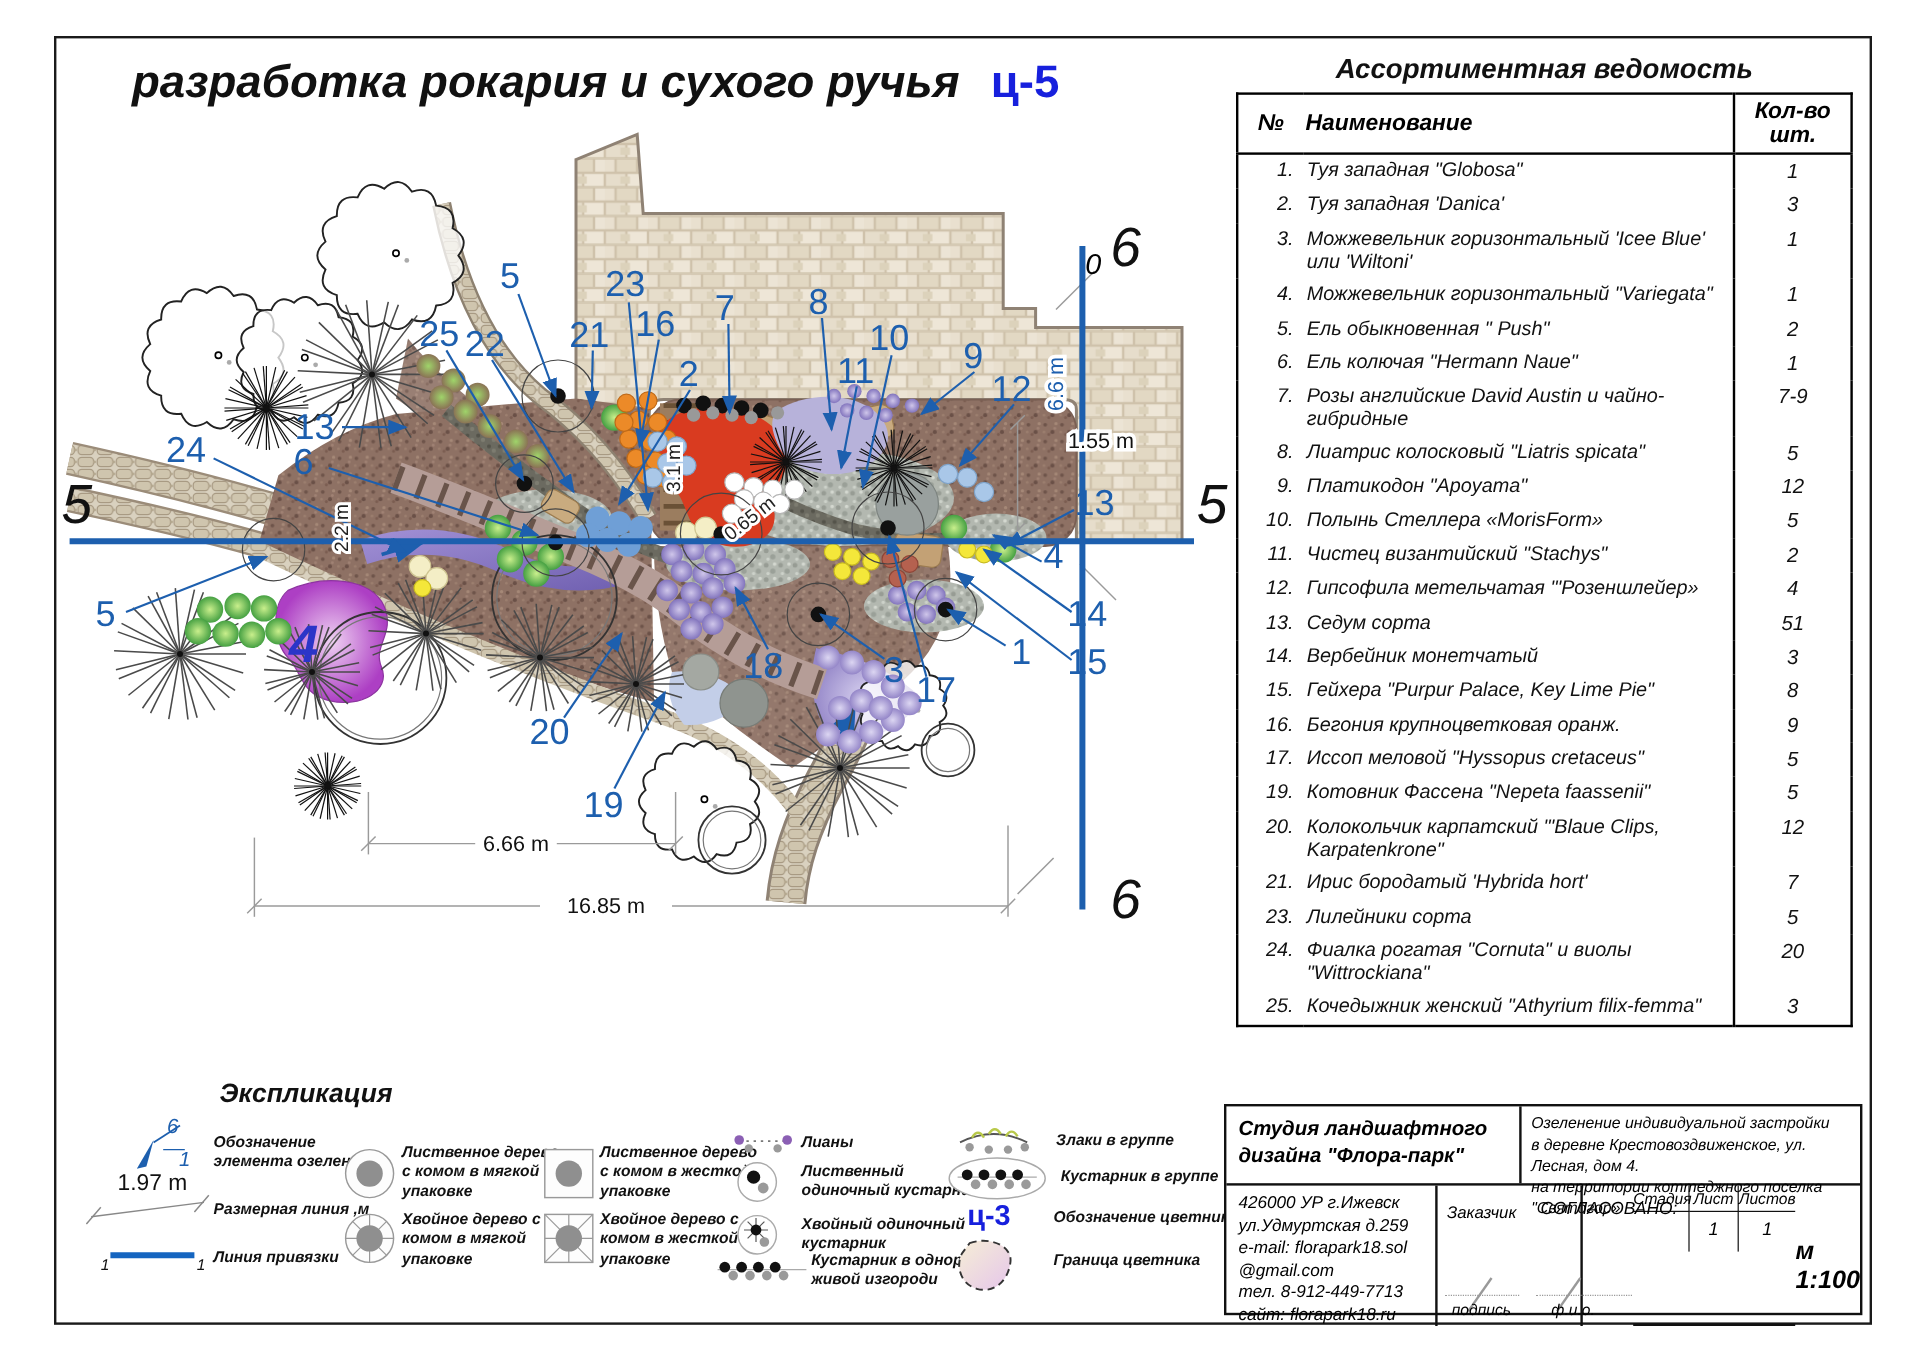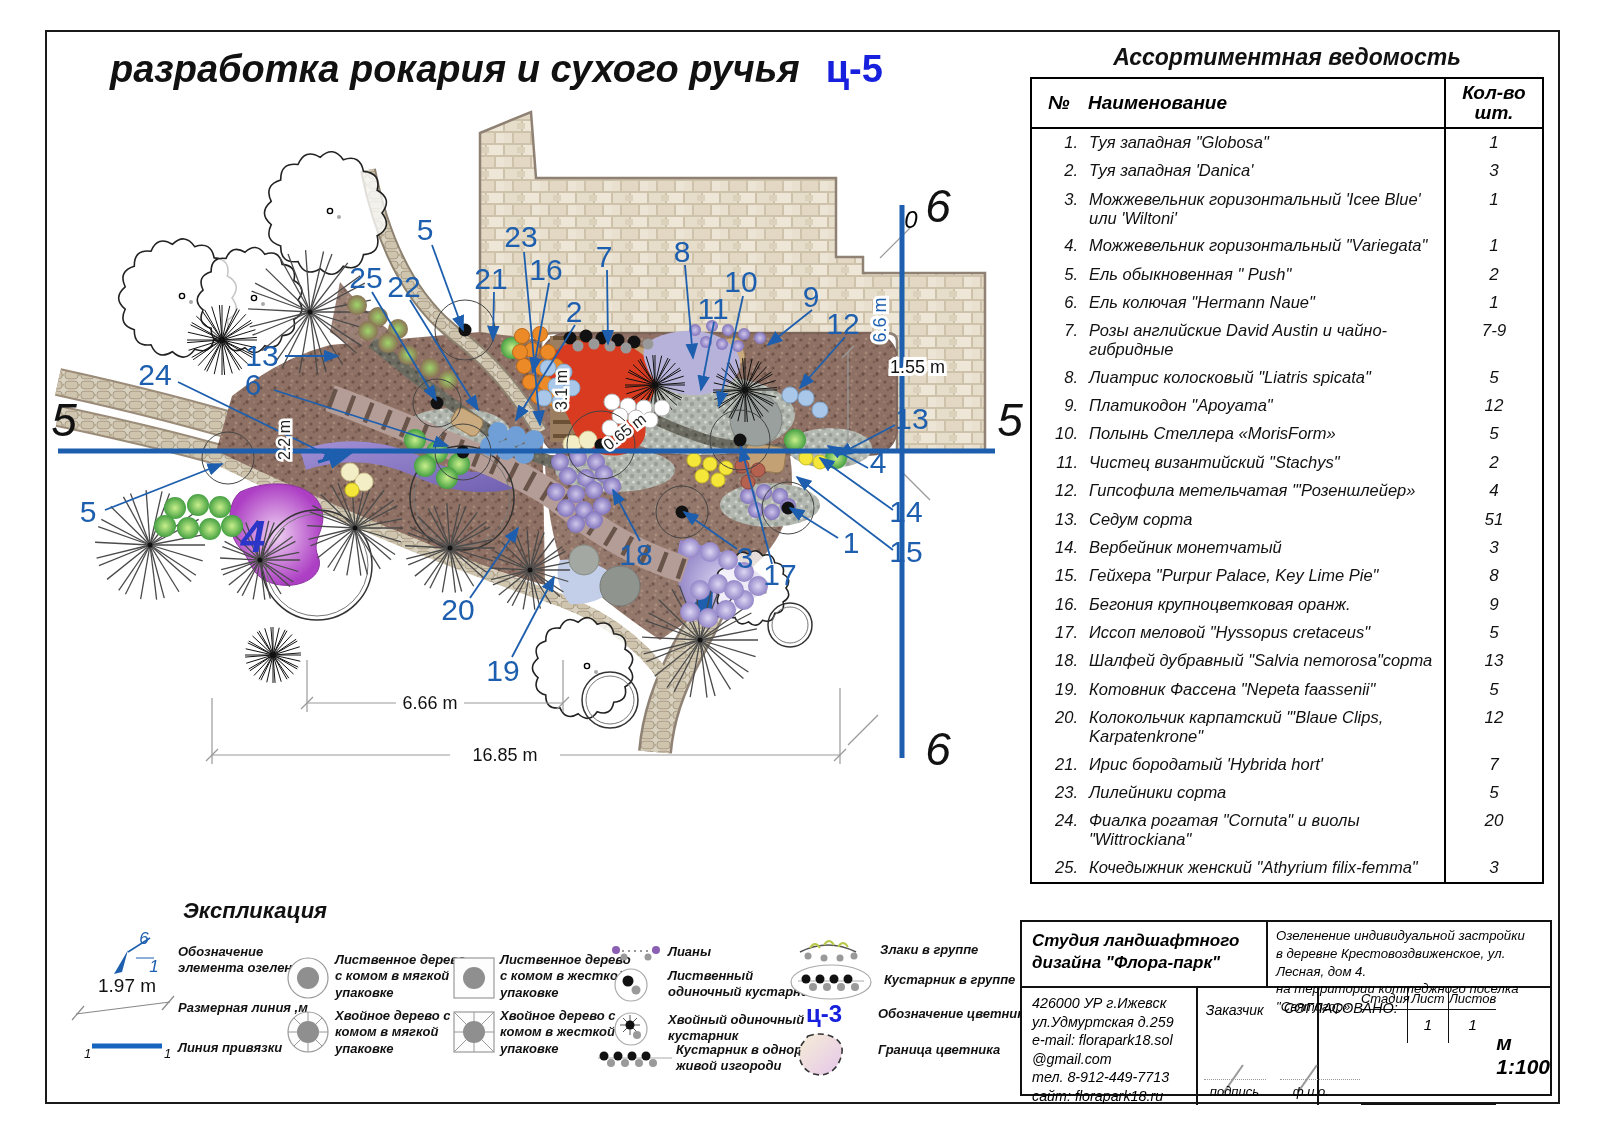--- a/index.html
+++ b/index.html
@@ -904,25 +904,20 @@
             <td class="c0">16.</td>
             <td class="c1">Бегония крупноцветковая оранж.</td>
             <td class="c2">9</td>
           </tr>
           <tr>
             <td class="c0">17.</td>
             <td class="c1">Иссоп меловой "Hyssopus cretaceus"</td>
             <td class="c2">5</td>
           </tr>
           <tr>
-            <td class="c0">18.</td>
-            <td class="c1">Шалфей дубравный "Salvia nemorosa"сорта</td>
-            <td class="c2">13</td>
-          </tr>
-          <tr>
             <td class="c0">19.</td>
             <td class="c1">Котовник Фассена "Nepeta faassenii"</td>
             <td class="c2">5</td>
           </tr>
           <tr>
             <td class="c0">20.</td>
             <td class="c1">Колокольчик карпатский "'Blaue Clips, Karpatenkrone"</td>
             <td class="c2">12</td>
           </tr>
           <tr>

